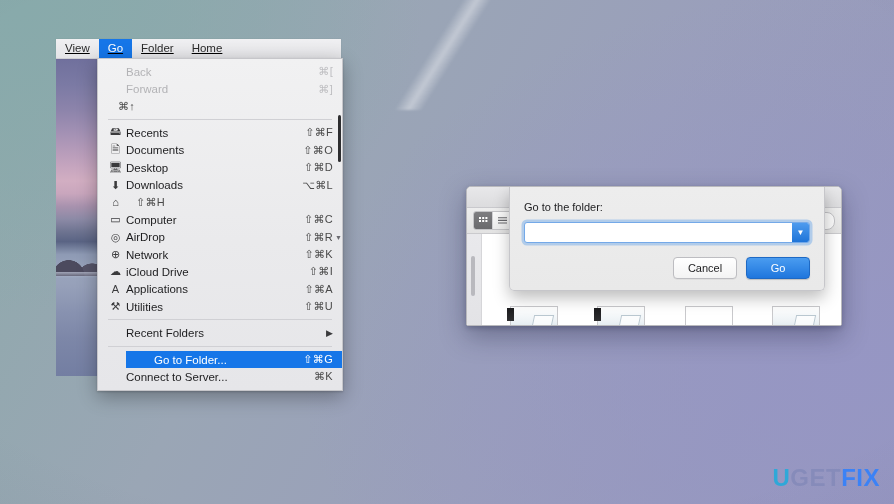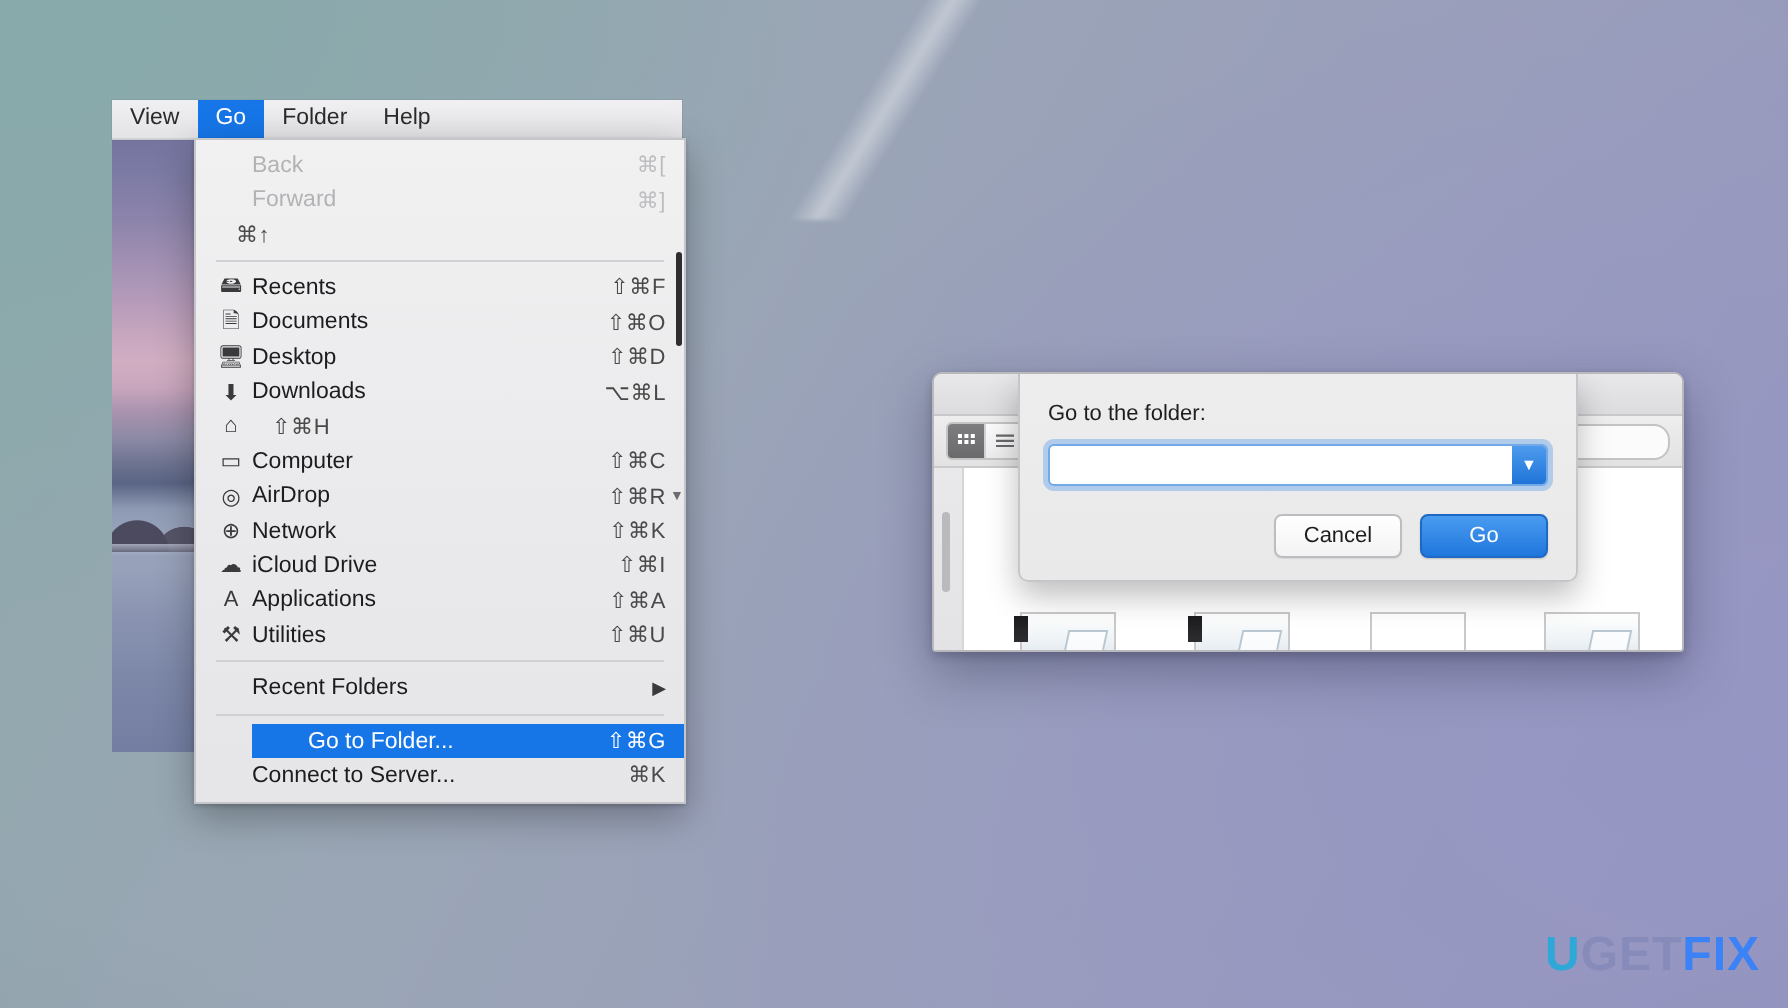--- a/index.html
+++ b/index.html
@@ -57,21 +57,21 @@
     background:
       radial-gradient(ellipse 26px 26px at 30% 100%, #4c4a5e 0%, #4c4a5e 60%, rgba(76,74,94,0) 62%),
       radial-gradient(ellipse 22px 20px at 86% 100%, #565468 0%, #565468 62%, rgba(86,84,104,0) 64%);
   }
   #wall-shore{
     position:absolute;left:0;top:216px;width:42px;height:6px;
     background:linear-gradient(180deg, rgba(190,196,214,.75), rgba(150,160,186,0));
   }
 
   
-  #menu-wrap{position:absolute;left:56px;top:50px;width:240px;}
+  #menu-wrap{position:absolute;left:56px;top:39px;width:240px;text-decoration:underline;}
   #menubar{
     height:19px;width:285px;
     background:linear-gradient(180deg,#f0f0f2 0%,#e4e4e7 100%);
     border-bottom:1px solid #cfcfd4;
     display:flex;align-items:center;
     font-size:11.5px;color:#2b2b2b;
     box-shadow:0 0 0 0.5px rgba(0,0,0,.05);
   }
   .mb-item{padding:0 9px;line-height:19px;height:19px;white-space:nowrap;}
   .mb-item.active{background:#1676e8;color:#fff;}
@@ -184,21 +184,21 @@
     background:linear-gradient(180deg,#1c1c1e,#2e2e30);
   }
   .fthumb .sq{
     position:absolute;right:4px;bottom:3px;width:18px;height:9px;
     border:0.5px solid #b9c7d0;background:rgba(255,255,255,.7);
     transform:skewX(-12deg);
   }
 
   
   #sheet{
-    position:absolute;left:42px;top:0;width:280px;
+    position:absolute;left:42px;top:0;width:316px;
     background:linear-gradient(180deg,#ededed 0%,#e9e9e9 100%);
     border:0.5px solid #c6c6ca;border-top:none;
     border-radius:0 0 5px 5px;
     box-shadow:0 7px 16px rgba(0,0,0,.26);
     padding:14px 14px 11px 14px;box-sizing:border-box;
   }
   #sheet-label{font-size:11px;color:#1d1d1f;margin-bottom:9px;}
   #sheet-field{
     height:19px;border:1px solid #74a9e8;border-radius:3px;
     box-shadow:0 0 0 2.5px rgba(106,166,232,.45);
@@ -251,21 +251,21 @@
   <div id="wall-mountain"></div>
   <div id="wall-shore"></div>
 </div>
 
 <div id="menu-wrap">
 
   <div id="menubar">
     <div class="mb-item">View</div>
     <div class="mb-item active">Go</div>
     <div class="mb-item">Folder</div>
-    <div class="mb-item">Help</div>
+    <div class="mb-item">Home</div>
   </div>
 
   <div id="menu-panel">
 
     <div class="mrow disabled">
       <span class="lbl noic">Back</span>
       <span class="key">⌘[</span>
     </div>
 
     <div class="mrow disabled">

